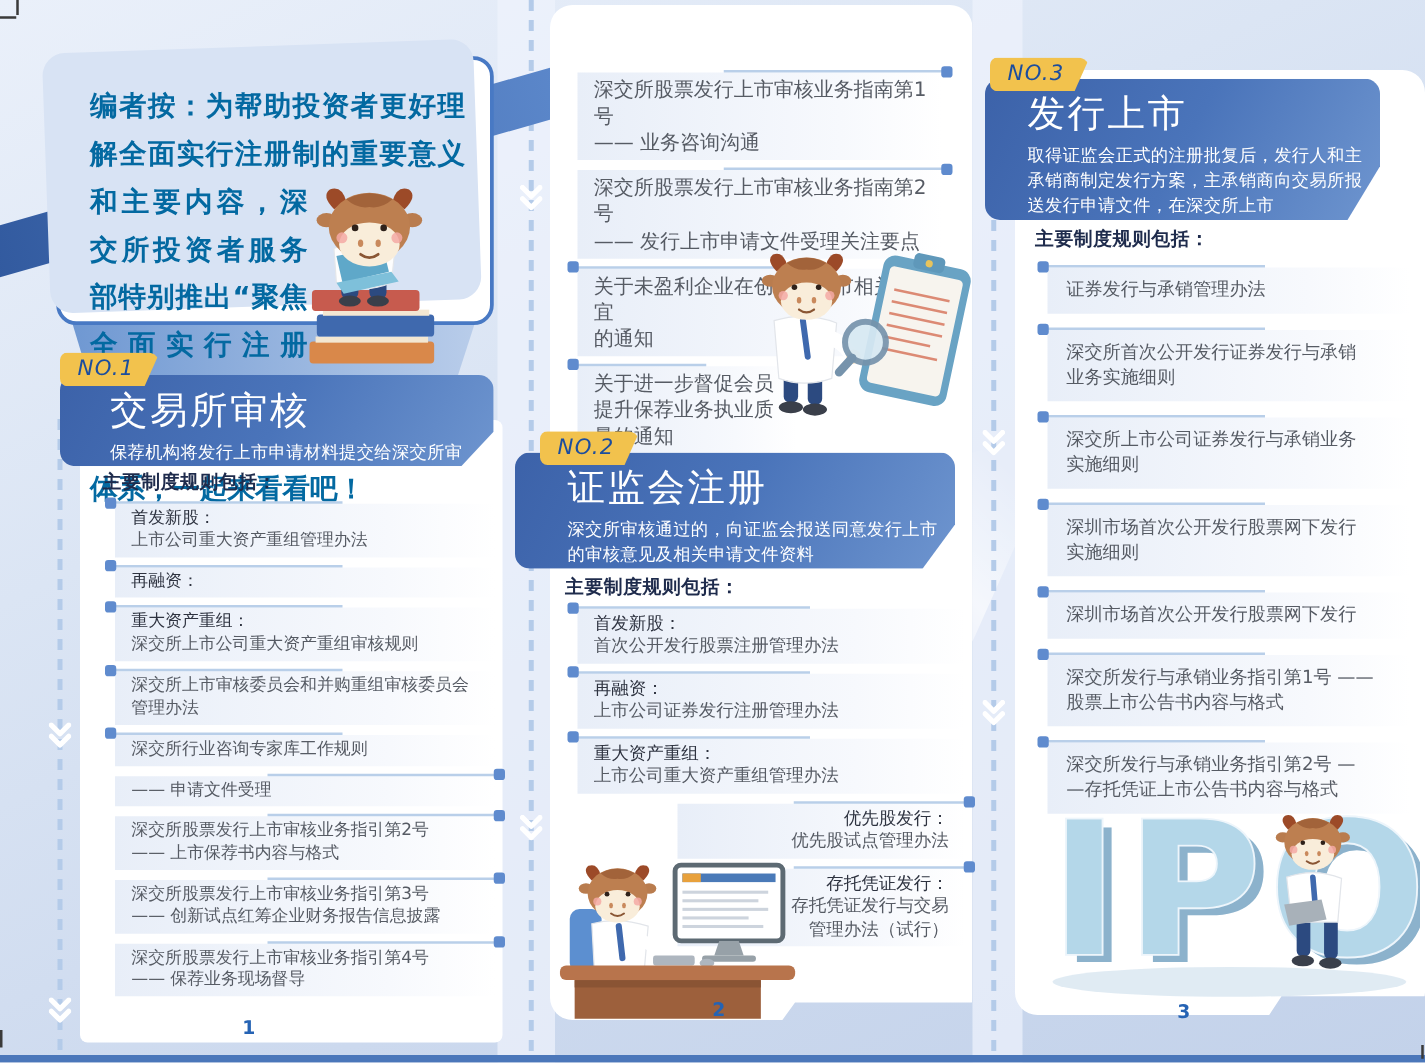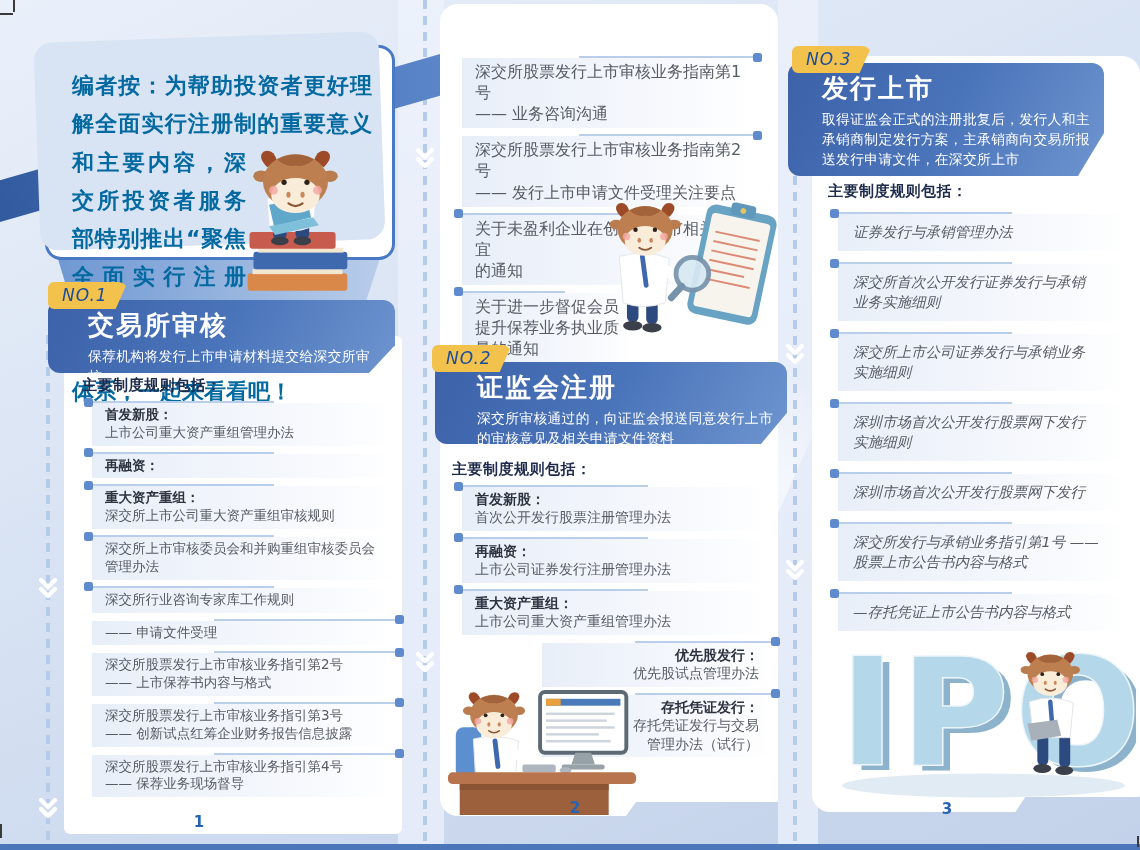--- a/index.html
+++ b/index.html
@@ -43,36 +43,36 @@
     background:linear-gradient(90deg,#6f98d2,#b9cdea);clip-path:polygon(0 14%,100% 0,95% 100%,4% 100%);}
 
   
   .sec-badge{position:absolute;z-index:5;background:#f2c24d;color:#1b4d9e;font-weight:400;
     font-size:17px;font-style:italic;letter-spacing:1px;padding:3px 20px 4px 14px;
     border-radius:6px 10px 10px 6px;clip-path:polygon(0 0,100% 0,calc(100% - 12px) 100%,0 100%);}
   .sec-head{position:absolute;color:#fff;z-index:4;border-radius:12px;
     background:linear-gradient(118deg,#3c62a9 0%,#4a74ba 50%,#6e95cf 100%);
     clip-path:polygon(0 0,100% 0,100% 62%,calc(100% - 26px) 100%,0 100%);}
   #head1{left:48px;top:300px;width:347px;height:73px;padding:8px 12px 0 40px;}
-  #head2{left:435px;top:362px;width:352px;height:82px;padding:8px 12px 0 42px;}
+  #head2{left:412px;top:362px;width:352px;height:93px;padding:8px 12px 0 42px;}
   #head3{left:788px;top:63px;width:316px;height:113px;padding:8px 12px 0 34px;}
-  .sec-title{font-size:26px;font-weight:700;letter-spacing:2px;}
+  .sec-title{font-size:30px;font-weight:400;letter-spacing:2px;}
   .sec-sub{font-size:13.8px;line-height:1.45;margin-top:3px;letter-spacing:.3px;}
 
   
   .list{position:absolute;z-index:3;}
   #list1{left:82px;top:376px;width:314px;font-size:13.5px;}
   #list2top{left:452px;top:50px;width:302px;font-size:16px;}
   #list2{left:452px;top:460px;width:320px;font-size:14px;}
   #list3{left:828px;top:182px;width:300px;font-size:14.5px;}
   .rules-h{font-size:15px;font-weight:800;color:#1e2b4c;letter-spacing:.5px;margin-bottom:4px;}
   .ri{position:relative;margin:8px 0 0 10px;padding:3px 11px 4px 13px;line-height:1.32;
     background:linear-gradient(90deg,#e8eef8 0%,#f7f9fd 72%,#ffffff 100%);}
-  #list3 .ri{margin-top:13px;padding:8px 11px 9px 15px;line-height:1.38;font-style:italic;}
-  .ri-label{font-weight:700;color:#2e3340;}
+  #list3 .ri{margin-top:13px;padding:8px 11px 9px 15px;line-height:1.38;}
+  .ri-label{font-weight:400;color:#2e3340;}
   .ri-text{color:#565b64;}
   .sep{position:absolute;top:-2px;left:-6px;width:62%;height:2px;background:#b9cfe9;}
   .dotsq{position:absolute;left:-2px;top:-3.5px;width:9px;height:9px;border-radius:2.5px;background:#5f8bce;}
   .sr .sep{left:auto;right:-6px;} .sr .dotsq{left:auto;right:-2px;}
   .ar{width:72%;margin-left:auto;text-align:right;padding-right:13px;}
   .w58{width:58%;}
 
   
   .illus{position:absolute;z-index:5;}
   #mascot1{left:230px;top:148px;width:132px;}
@@ -395,20 +395,21 @@
       <span class="sep">
           <i class="dotsq"></i>
         </span>
       <div class="ri-text">深交所发行与承销业务指引第1号 ——</div>
       <div class="ri-text">股票上市公告书内容与格式</div>
     </div>
     <div class="ri">
       <span class="sep">
           <i class="dotsq"></i>
         </span>
+      <div class="ri-text">深交所发行与承销业务指引第2号 —</div>
       <div class="ri-text">—存托凭证上市公告书内容与格式</div>
     </div>
   </div>
 
   <div class="illus" id="ipo">
     <svg viewBox="0 0 305 175" width="304">
       <ellipse cx="152" cy="158" rx="142" ry="12" fill="#c7daea" opacity="0.55"></ellipse>
       <text x="16" y="142" font-size="148" font-weight="bold" letter-spacing="6" font-family="'DejaVu Sans','Liberation Sans',sans-serif" fill="#8cb2cc">IPO</text>
       <text x="8" y="136" font-size="148" font-weight="bold" letter-spacing="6" font-family="'DejaVu Sans','Liberation Sans',sans-serif" fill="#b4d7e9" stroke="#edf5fb" stroke-width="3" paint-order="stroke">IPO</text>
       <g>

